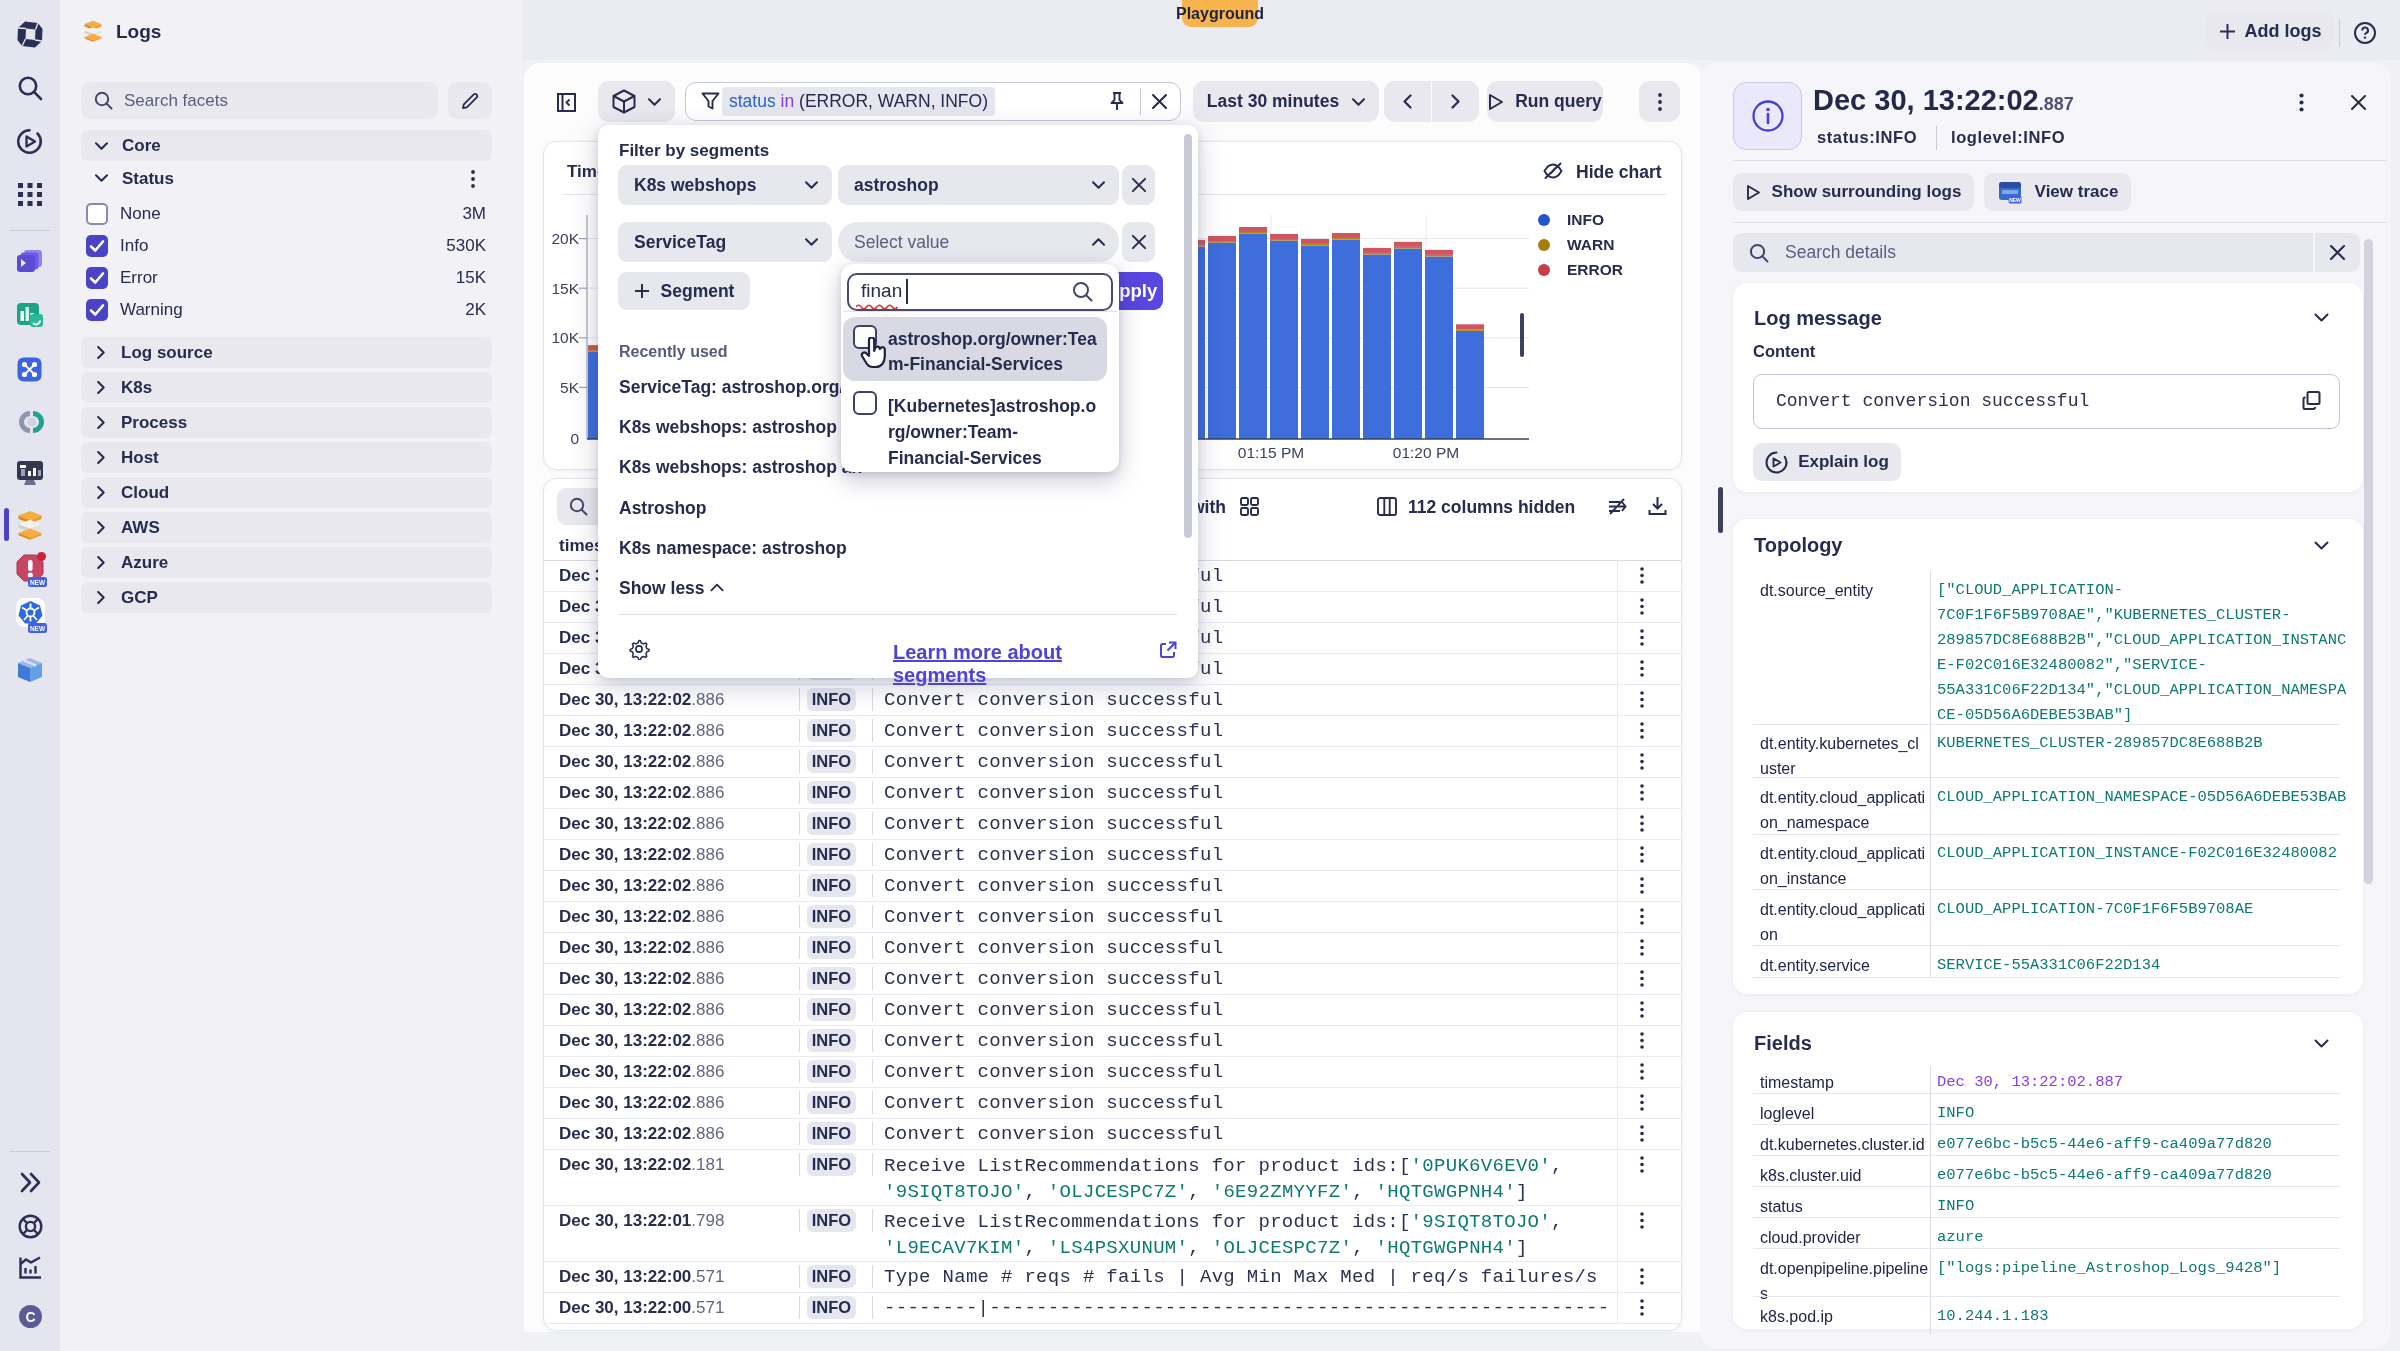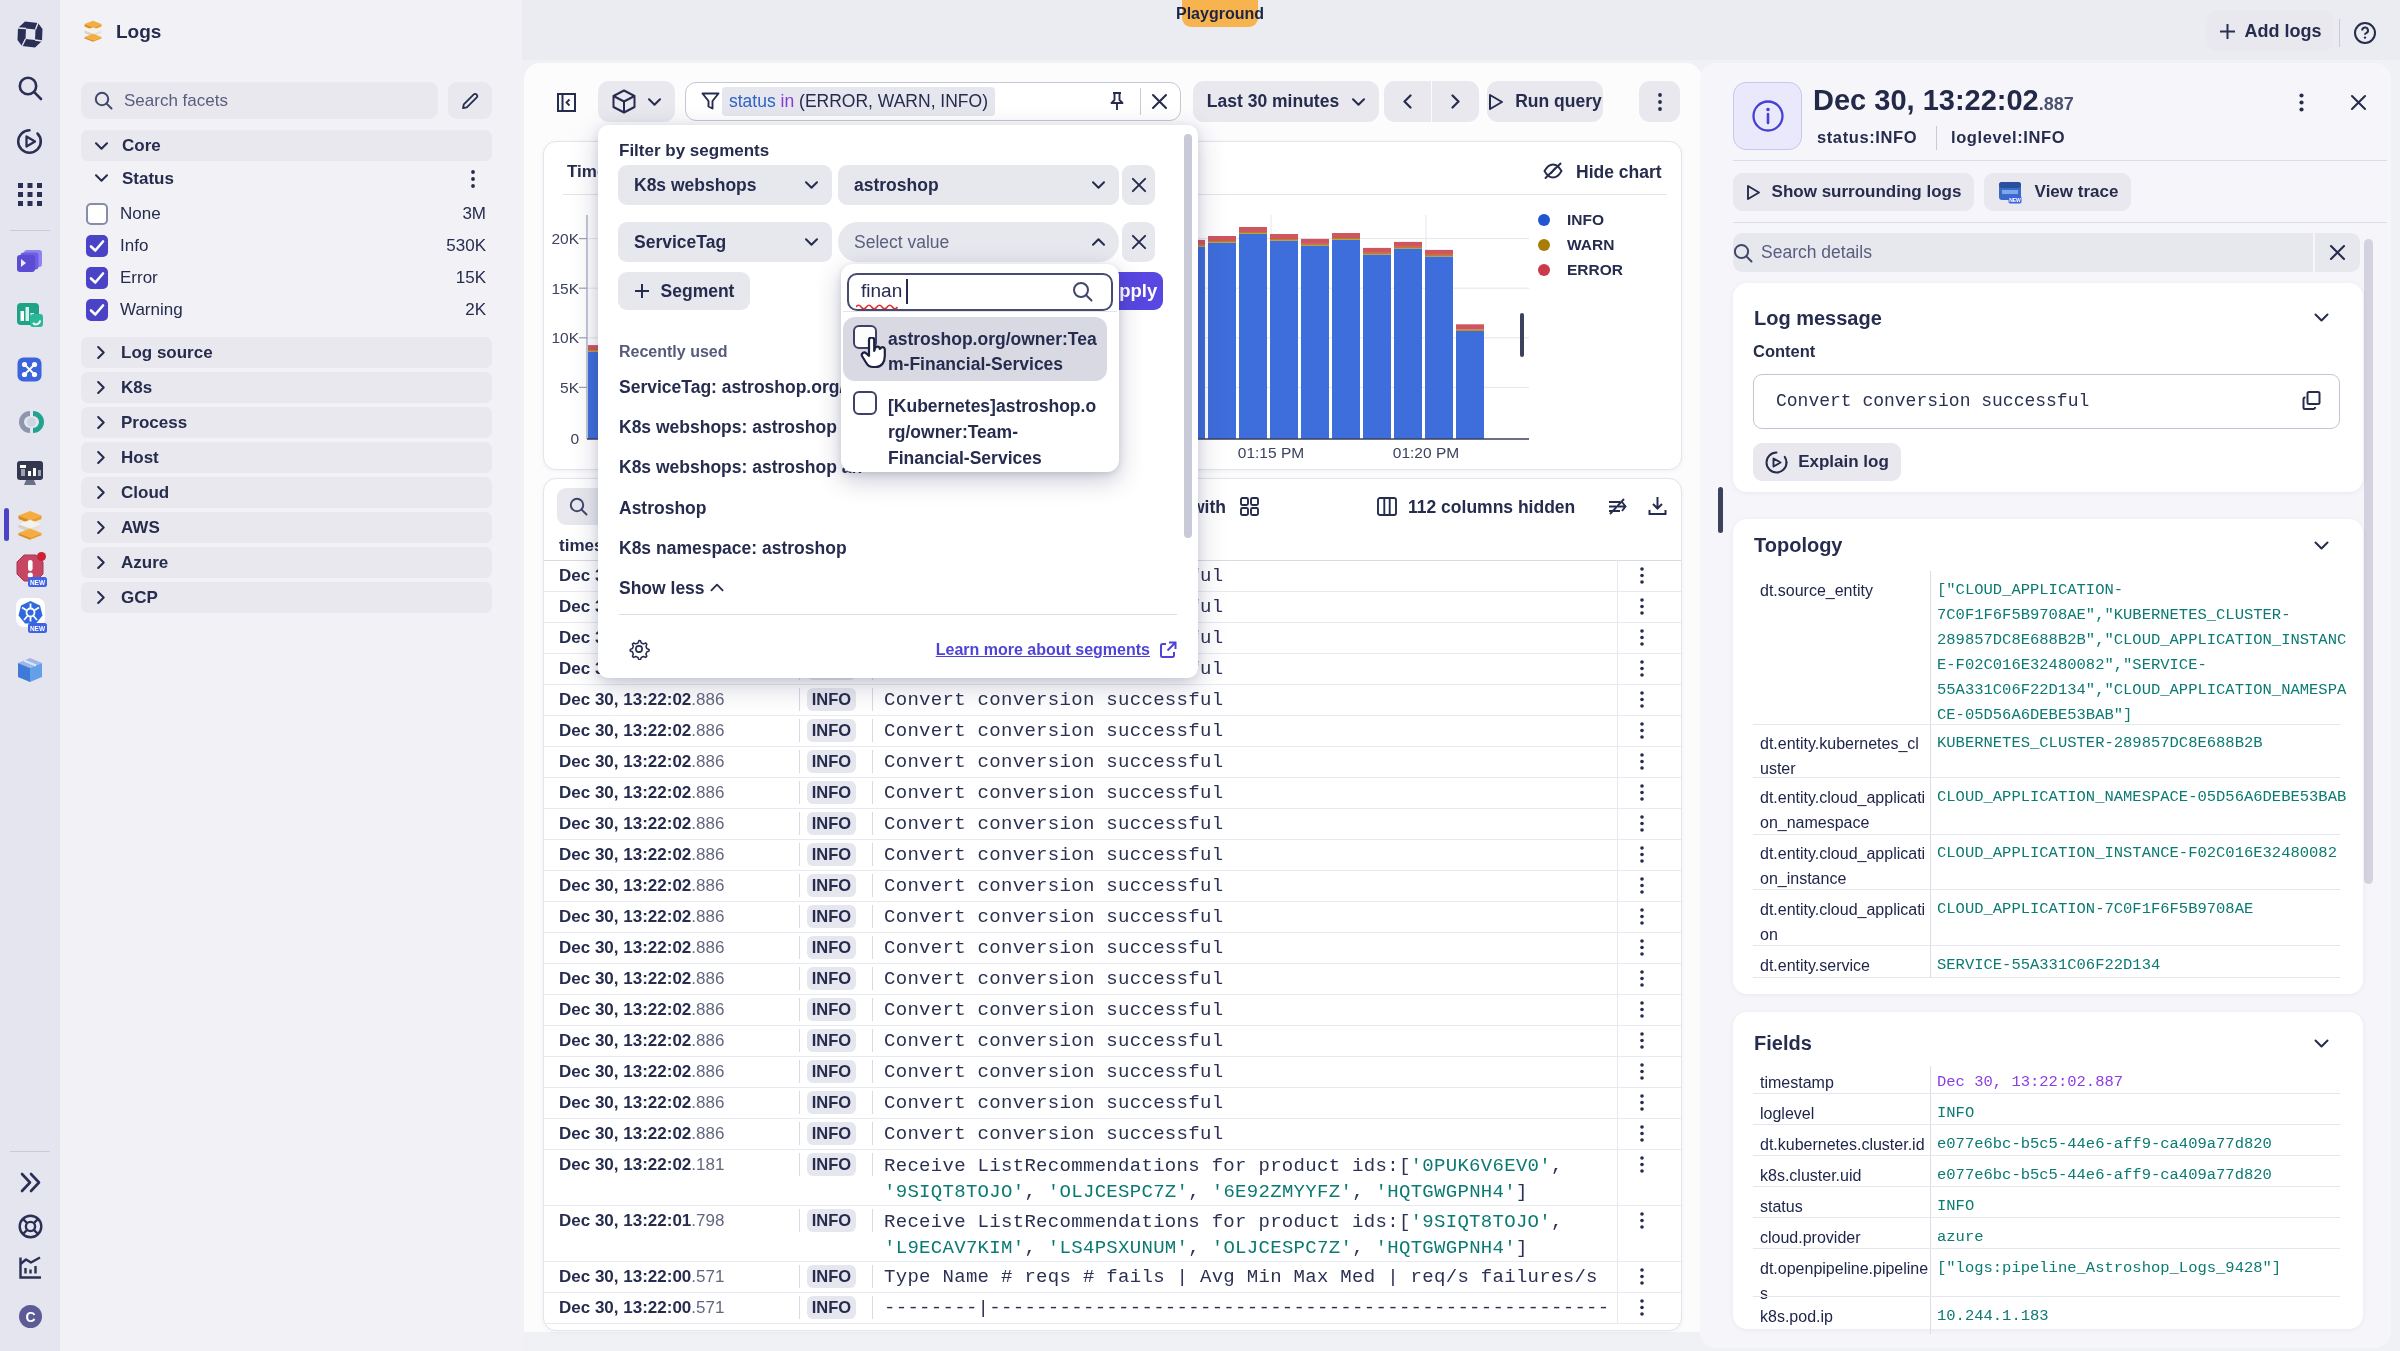--- a/index.html
+++ b/index.html
@@ -881,21 +881,21 @@
       <rect x="2" y="4" width="22" height="18" rx="3" fill="#3a6bc8"></rect>
       <rect x="2" y="4" width="22" height="6" rx="3" fill="#2a4f9e"></rect>
       <rect x="5" y="12" width="16" height="4" fill="#7fa8e8"></rect>
       <rect x="11.5" y="18" width="13" height="7.5" rx="1.8" fill="#3f62e4"></rect>
       <text x="18" y="24" font-size="5" font-weight="bold" fill="#fff" text-anchor="middle" font-family="Liberation Sans">NEW</text>
     </svg>
     <span class="b" style="font-size:17px;">View trace</span>
   </div>
   <div class="abs" style="left:1733px;top:222px;width:654px;height:1px;background:#dcdde6;"></div>
 
-  <div class="abs" style="left:1733px;top:233px;width:580px;height:39px;background:#e7e7ee;border-radius:9px 0 0 9px;display:flex;align-items:center;padding-left:0;gap:8px;">
+  <div class="abs" style="left:1733px;top:233px;width:580px;height:39px;background:#e7e7ee;border-radius:9px 0 0 9px;display:flex;align-items:center;padding-left:16px;gap:16px;">
     <svg width="20" height="20" viewBox="0 0 20 20">
         <circle cx="8.5" cy="8.5" r="6.6" fill="none" stroke="#41466b" stroke-width="2"></circle>
         <path d="M13.4 13.4 L18.5 18.5" stroke="#41466b" stroke-width="2" stroke-linecap="round"></path>
       </svg>
     <span style="font-size:17.5px;color:#585d80;">Search details</span>
   </div>
   <div class="abs" style="left:2315px;top:233px;width:45px;height:39px;background:#e7e7ee;border-radius:0 9px 9px 0;display:flex;align-items:center;justify-content:center;">
     <svg width="17" height="17" viewBox="0 0 17 17">
         <path d="M2 2 L15 15 M15 2 L2 15" stroke="#262c4e" stroke-width="2.1" stroke-linecap="round"></path>
       </svg>
@@ -1043,21 +1043,21 @@
   <div class="abs b" style="left:619px;top:578px;font-size:17.5px;">Show less</div>
   <svg class="abs" style="left:710px;top:583px;" width="14" height="9" viewBox="0 0 15 9">
       <path d="M1.5 7.5 L7.5 1.5 L13.5 7.5" fill="none" stroke="#262c4e" stroke-width="2" stroke-linecap="round" stroke-linejoin="round"></path>
     </svg>
   <div class="abs" style="left:619px;top:614px;width:558px;height:1px;background:#dcdde6;"></div>
 
   <svg class="abs" style="left:628px;top:638px;" width="22" height="22" viewBox="0 0 24 24">
     <path d="M12 2 l1.8 0.3 1 2.6 2.6 1.1 2.6-1 1.3 1.4-1 2.6 1.1 2.6 2.6 1 -0.1 1.9-2.6 1-1 2.6 1 2.6-1.4 1.3-2.6-1-2.6 1.1-1 2.6-1.9-0.1-1-2.6-2.6-1-2.6 1-1.3-1.4 1-2.6-1.1-2.6-2.6-1 0.1-1.9 2.6-1 1-2.6-1-2.6 1.4-1.3 2.6 1 2.6-1.1 Z" fill="none" stroke="#262c4e" stroke-width="1.8" stroke-linejoin="round" transform="scale(0.92) translate(1,1)"></path>
     <circle cx="12" cy="12" r="3.4" fill="none" stroke="#262c4e" stroke-width="1.8"></circle>
   </svg>
-  <div class="abs b" style="left:916px;top:641px;width:234px;text-align:right;font-size:16px;color:#4d43d8;text-decoration:underline;">Learn more about segments</div>
+  <div class="abs b" style="left:893px;top:641px;width:234px;text-align:left;font-size:20px;color:#4d43d8;text-decoration:underline;">Learn more about segments</div>
   <svg class="abs" style="left:1160px;top:641px;" width="17" height="17" viewBox="0 0 17 17">
     <path d="M6 3 H2.5 A1.5 1.5 0 0 0 1 4.5 V14.5 A1.5 1.5 0 0 0 2.5 16 H12.5 A1.5 1.5 0 0 0 14 14.5 V11" fill="none" stroke="#4d43d8" stroke-width="2"></path>
     <path d="M9 1.5 H15.5 V8 M15.5 1.5 L7.5 9.5" fill="none" stroke="#4d43d8" stroke-width="2"></path>
   </svg>
 
   <div class="abs" style="left:1184px;top:134px;width:8px;height:404px;background:#c9cad8;border-radius:4px;"></div>
 
   <div class="abs" style="left:841px;top:264px;width:278px;height:208px;background:#fff;border-radius:12px;box-shadow:0 8px 24px rgba(35,40,85,0.25),0 2px 6px rgba(35,40,85,0.14);"></div>
   <div class="abs" style="left:847px;top:273px;width:266px;height:38px;background:#fff;border:2.5px solid #474c6e;border-radius:10px;"></div>
   <div class="abs" style="left:861px;top:280px;font-size:19px;color:#262c4e;">finan</div>

